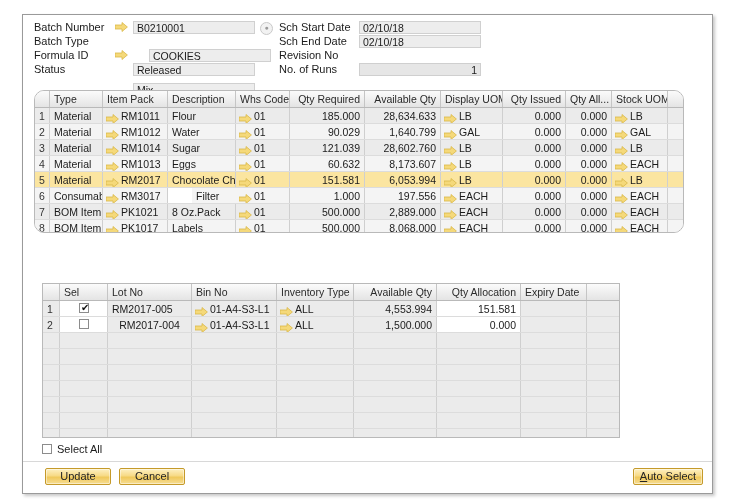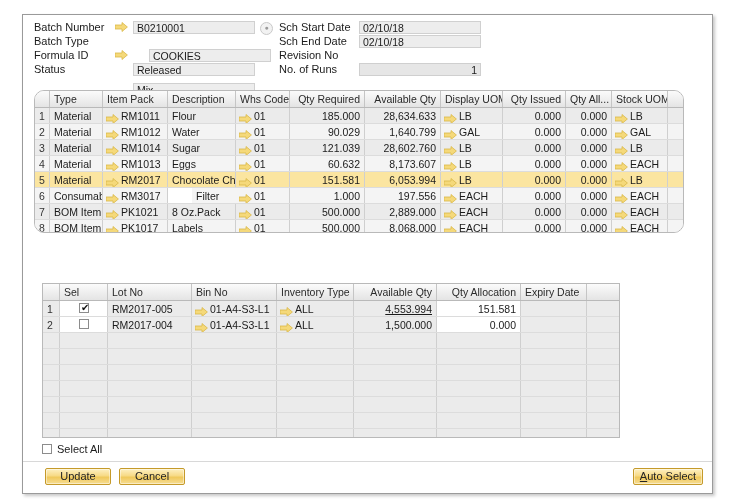--- a/index.html
+++ b/index.html
@@ -365,31 +365,31 @@
                 <span class="tick">✔</span>
               </span>
             </div>
             <div class="gcell" style="left:65px;width:84px;">RM2017-005</div>
             <div class="gcell" style="left:149px;width:85px;"><span class="cellarrow"><svg width="13" height="10" viewBox="0 0 13 10">
                   <path d="M0 3 L7 3 L7 0.5 L12.4 5 L7 9.5 L7 7 L0 7 Z" fill="#f5d97a" stroke="#d9b748" stroke-width="0.8" stroke-linejoin="round"></path>
                 </svg></span><span class="txt">01-A4-S3-L1</span></div>
             <div class="gcell" style="left:234px;width:77px;"><span class="cellarrow"><svg width="13" height="10" viewBox="0 0 13 10">
                   <path d="M0 3 L7 3 L7 0.5 L12.4 5 L7 9.5 L7 7 L0 7 Z" fill="#f5d97a" stroke="#d9b748" stroke-width="0.8" stroke-linejoin="round"></path>
                 </svg></span><span class="txt">ALL</span></div>
-            <div class="gcell num" style="left:311px;width:83px;text-decoration:underline;">4,553.994</div>
+            <div class="gcell num" style="left:311px;width:83px;">4,553.994</div>
             <div class="gcell num white" style="left:394px;width:84px;">151.581</div>
             <div class="gcell" style="left:478px;width:66px;"></div>
             <div class="gcell" style="left:544px;width:32px;border-right:none;"></div>
           </div>
           <div class="grow datarow">
             <div class="gcell rn" style="left:0px;width:17px;">2</div>
             <div class="gcell ctr white" style="left:17px;width:48px;">
               <span class="cbx" style="left:19px;top:2px;"></span>
             </div>
-            <div class="gcell" style="left:65px;width:84px;">RM2017-004</div>
+            <div class="gcell" style="left:65px;width:84px;text-align:center;">RM2017-004</div>
             <div class="gcell" style="left:149px;width:85px;"><span class="cellarrow"><svg width="13" height="10" viewBox="0 0 13 10">
                   <path d="M0 3 L7 3 L7 0.5 L12.4 5 L7 9.5 L7 7 L0 7 Z" fill="#f5d97a" stroke="#d9b748" stroke-width="0.8" stroke-linejoin="round"></path>
                 </svg></span><span class="txt">01-A4-S3-L1</span></div>
             <div class="gcell" style="left:234px;width:77px;"><span class="cellarrow"><svg width="13" height="10" viewBox="0 0 13 10">
                   <path d="M0 3 L7 3 L7 0.5 L12.4 5 L7 9.5 L7 7 L0 7 Z" fill="#f5d97a" stroke="#d9b748" stroke-width="0.8" stroke-linejoin="round"></path>
                 </svg></span><span class="txt">ALL</span></div>
             <div class="gcell num" style="left:311px;width:83px;">1,500.000</div>
             <div class="gcell num white" style="left:394px;width:84px;">0.000</div>
             <div class="gcell" style="left:478px;width:66px;"></div>
             <div class="gcell" style="left:544px;width:32px;border-right:none;"></div>

